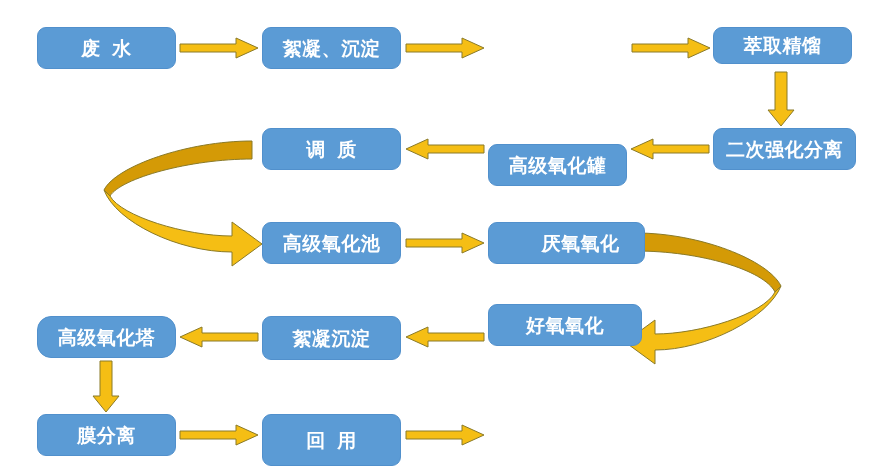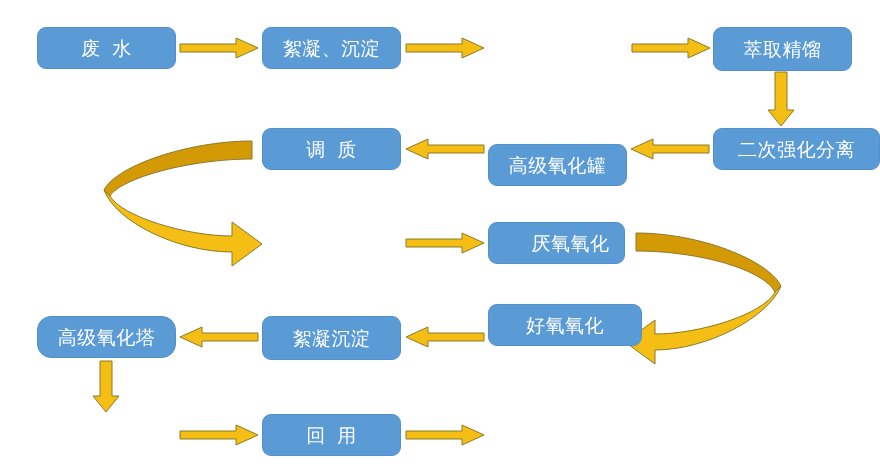--- a/index.html
+++ b/index.html
@@ -18,21 +18,21 @@
     overflow: hidden;
   }
   .node {
     position: absolute;
     box-sizing: border-box;
     background: #5B9BD5;
     border: 1px solid #5190cc;
     border-radius: 9px;
     color: #ffffff;
     font-size: 19px;
-    font-weight: normal;
+    font-weight: bold;
     letter-spacing: 0.5px;
     display: flex;
     align-items: center;
     justify-content: center;
     text-align: center;
     line-height: 1;
     white-space: pre;
     user-select: none;
   }
   .flow-svg {
@@ -112,27 +112,29 @@
     </g>
 
     <g>
       <path d="M406,431 L462,431 L462,425 L484,435 L462,445 L462,439 L406,439 Z" fill="#F5BE14" stroke="#8A7A28" stroke-width="1"></path>
     </g>
 
   </svg>
 
   <div class="node" style="left:37px;  top:27px;  width:139px; height:42px;">废  水</div>
   <div class="node" style="left:262px; top:27px;  width:139px; height:42px;">絮凝、沉淀</div>
-  <div class="node" style="left:713px; top:27px;  width:139px; height:44px;">萃取精馏</div>
+  <div class="node" style="left:713px; top:27px;  width:139px; height:37px;">萃取精馏</div>
 
-  <div class="node" style="left:713px; top:128px; width:167px; height:42px;">二次强化分离</div>
+  <div class="node" style="left:713px; top:128px; width:143px; height:42px;">二次强化分离</div>
   <div class="node" style="left:488px; top:144px; width:139px; height:42px;">高级氧化罐</div>
   <div class="node" style="left:262px; top:128px; width:139px; height:42px;">调  质</div>
 
-  <div class="node" style="left:488px; top:222px; width:137px; height:42px;padding-left:28px;">厌氧氧化</div>
+  <div class="node" style="left:262px; top:222px; width:139px; height:42px;">高级氧化池</div>
+  <div class="node" style="left:488px; top:222px; width:157px; height:42px;padding-left:28px;">厌氧氧化</div>
 
   <div class="node" style="left:488px; top:304px; width:154px; height:42px;">好氧氧化</div>
   <div class="node" style="left:262px; top:316px; width:139px; height:44px;">絮凝沉淀</div>
   <div class="node" style="left:37px;  top:316px; width:139px; height:42px;border-radius:14px;">高级氧化塔</div>
 
-  <div class="node" style="left:262px; top:414px; width:139px; height:42px;">回  用</div>
+  <div class="node" style="left:37px;  top:414px; width:139px; height:42px;">膜分离</div>
+  <div class="node" style="left:262px; top:414px; width:139px; height:52px;">回  用</div>
 
 </div>
 
 </body></html>

